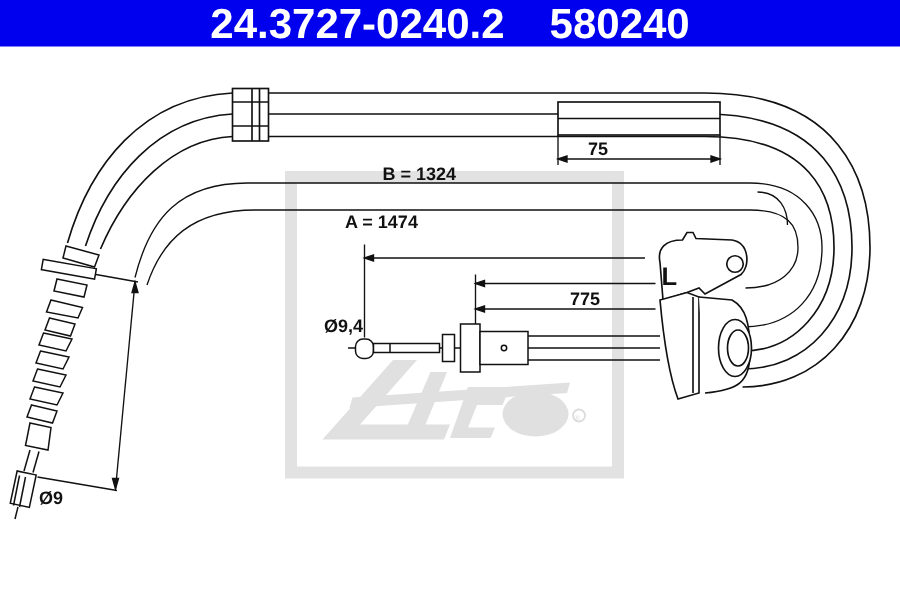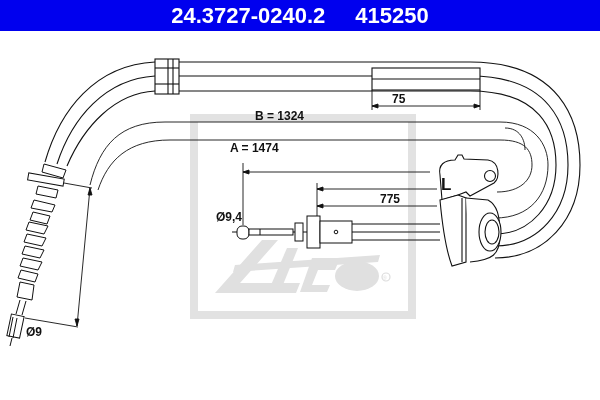--- a/index.html
+++ b/index.html
@@ -1,34 +1,34 @@
 <!DOCTYPE html>
 <html><head>
 <meta charset="utf-8">
 <style>
   html, body { margin: 0; padding: 0; background: #ffffff; }
   body { width: 600px; height: 400px; overflow: hidden; position: relative; font-family: "Liberation Sans", sans-serif; }
   .header {
     position: absolute; left: 0; top: 0; width: 600px; height: 31px;
     background: #0000ee; color: #ffffff;
     display: flex; align-items: center; justify-content: center;
-    font-family: "Liberation Sans", sans-serif; font-weight: bold; font-size: 22px;
+    font-family: "Liberation Sans", sans-serif; font-weight: bold; font-size: 28px;
     letter-spacing: 0px;
   }
   .header .pn { margin-right: 30px; }
   .drawing { position: absolute; left: 0; top: 31px; width: 600px; height: 369px; }
   .lbl { font-family: "Liberation Sans", sans-serif; font-weight: bold; font-size: 12px; fill: #111; }
   .lblL { font-family: "Liberation Sans", sans-serif; font-weight: bold; font-size: 17px; fill: #111; }
 </style>
 </head>
 <body>
 
 <div class="header">
   <span class="pn">24.3727-0240.2</span>
-  <span>415250</span>
+  <span>580240</span>
 </div>
 
 <svg class="drawing" viewBox="0 31 600 369" width="600" height="369" xmlns="http://www.w3.org/2000/svg">
 
   <g fill="none" stroke="#e2e2e2">
     <rect x="194" y="118" width="218" height="197" stroke-width="8"></rect>
     <g fill="#e0e0e0" stroke="none">
       <polygon points="215,293 262,240 278,240 240,283 300,283 296,293"></polygon>
       <polygon points="235,265 380,255 378,262 233,272"></polygon>
       <polygon points="268,292 287,248 298,248 280,292"></polygon>

